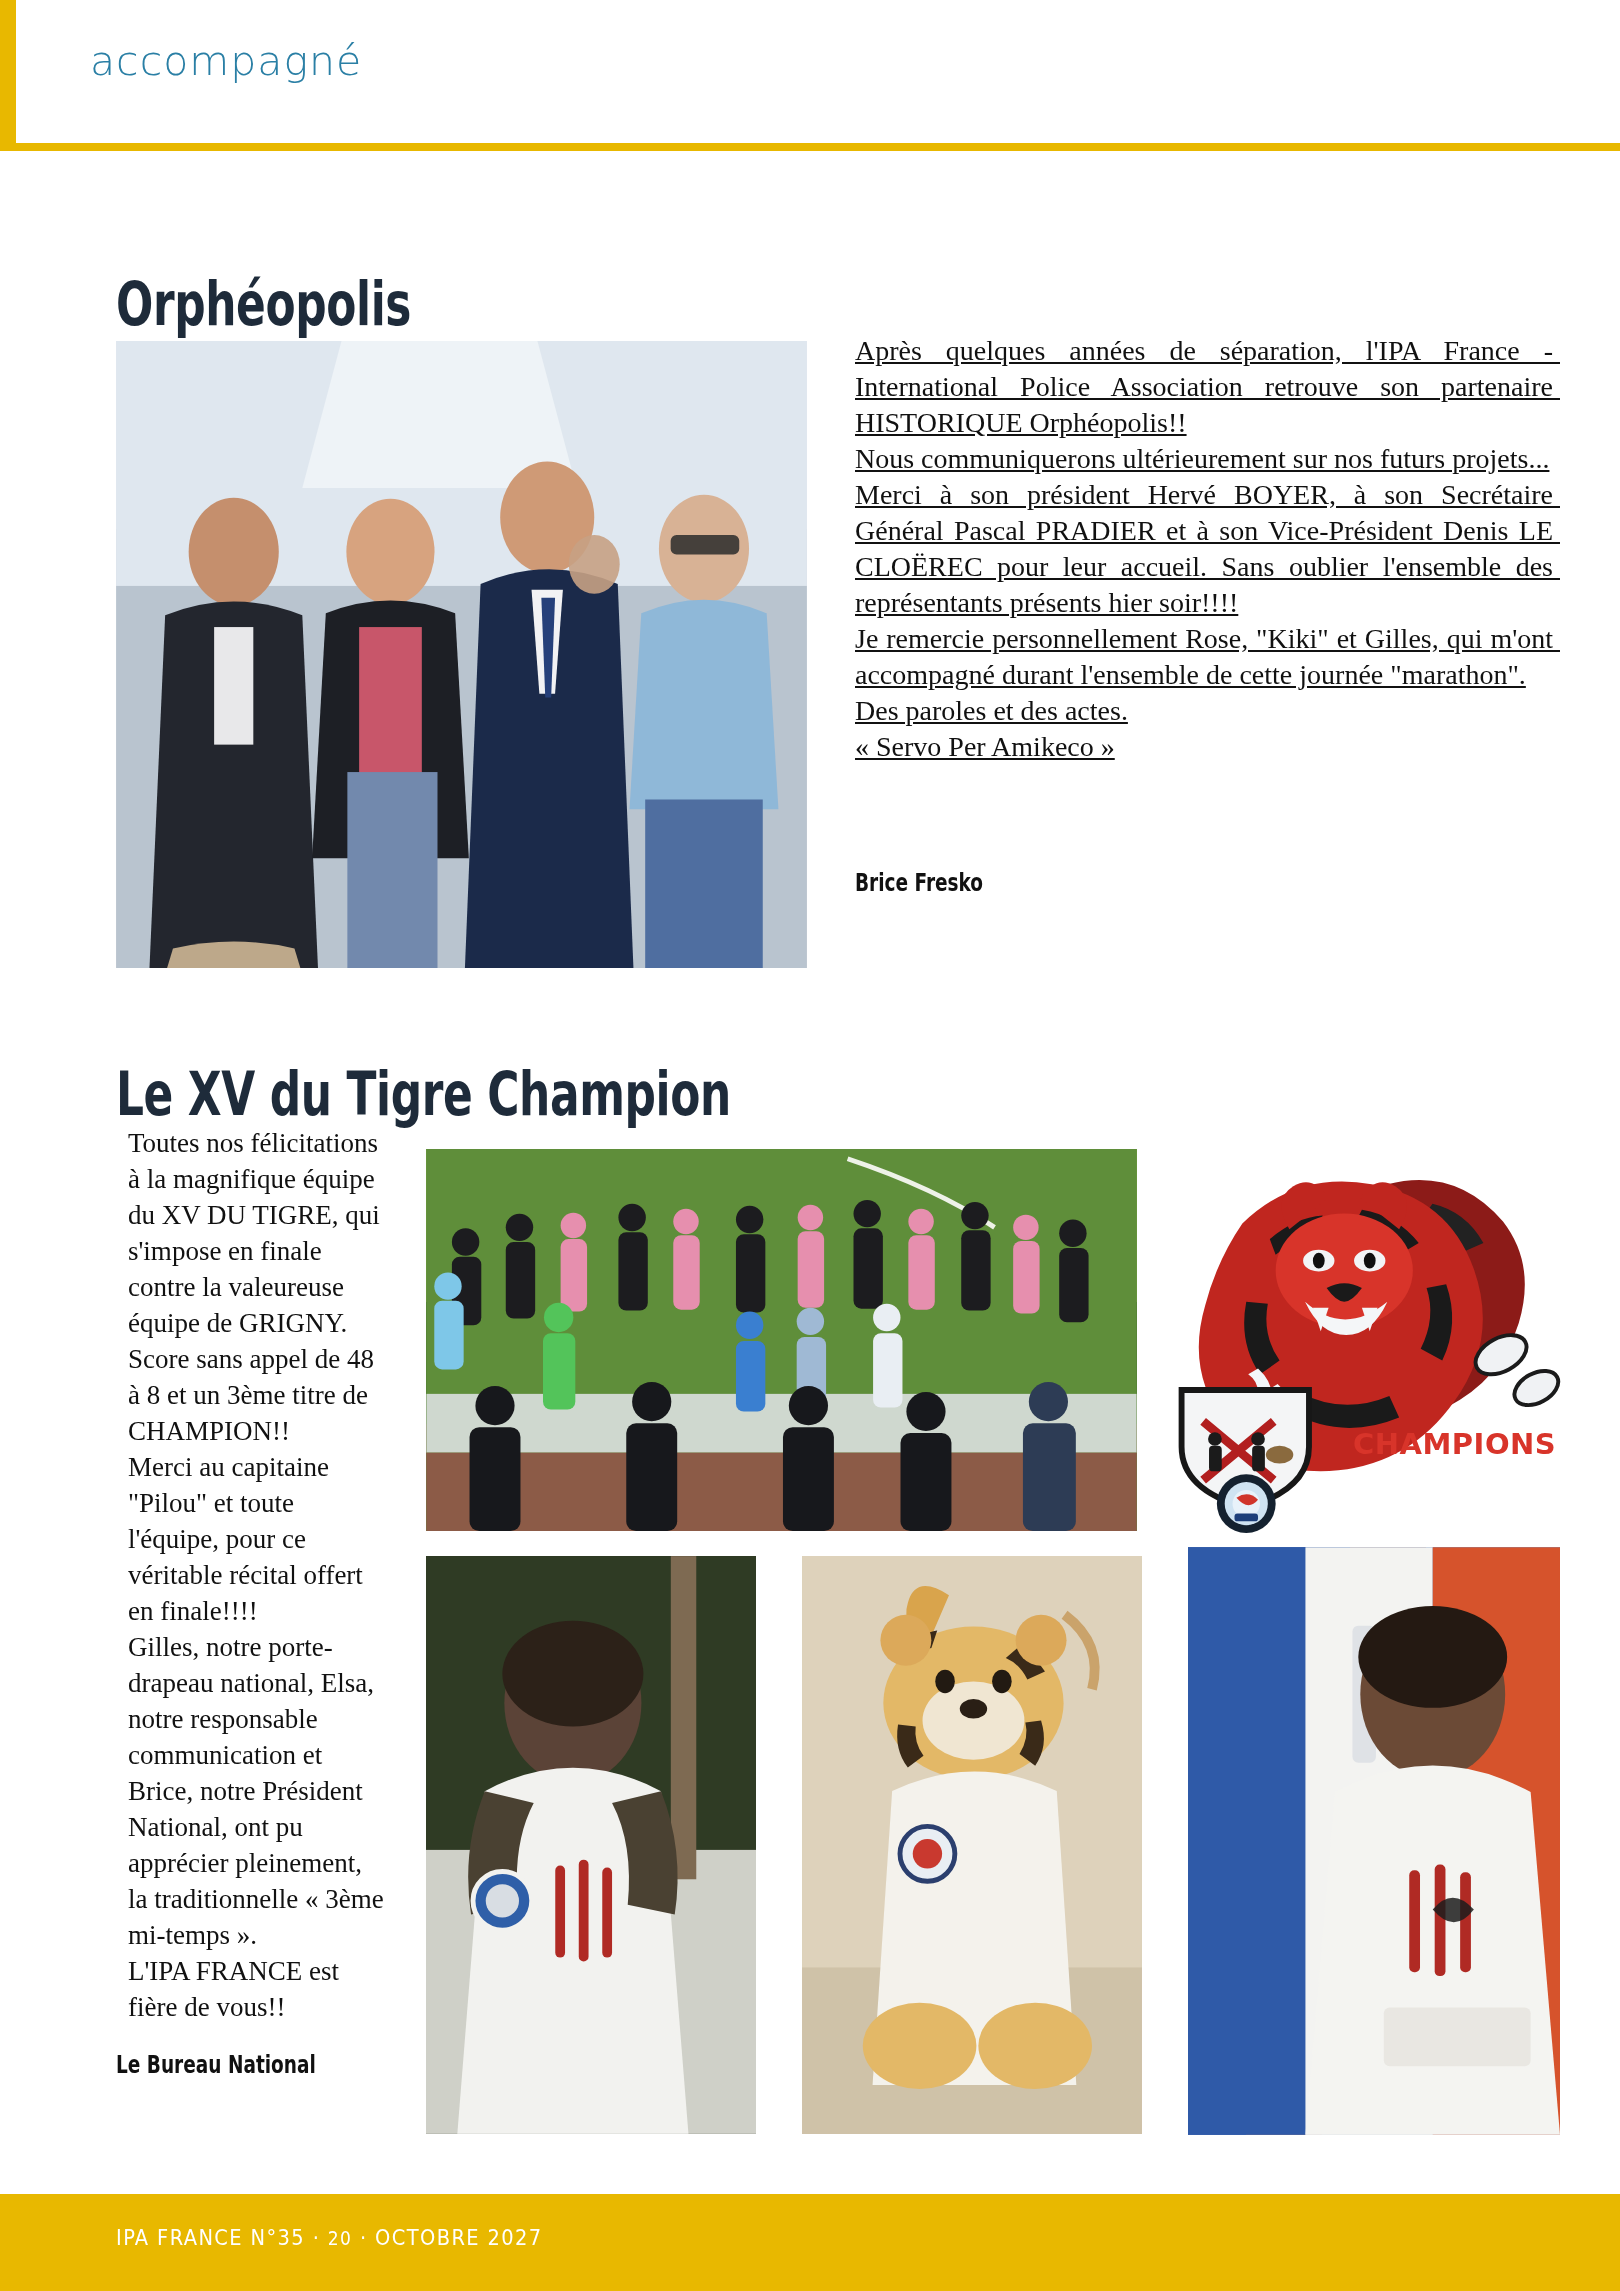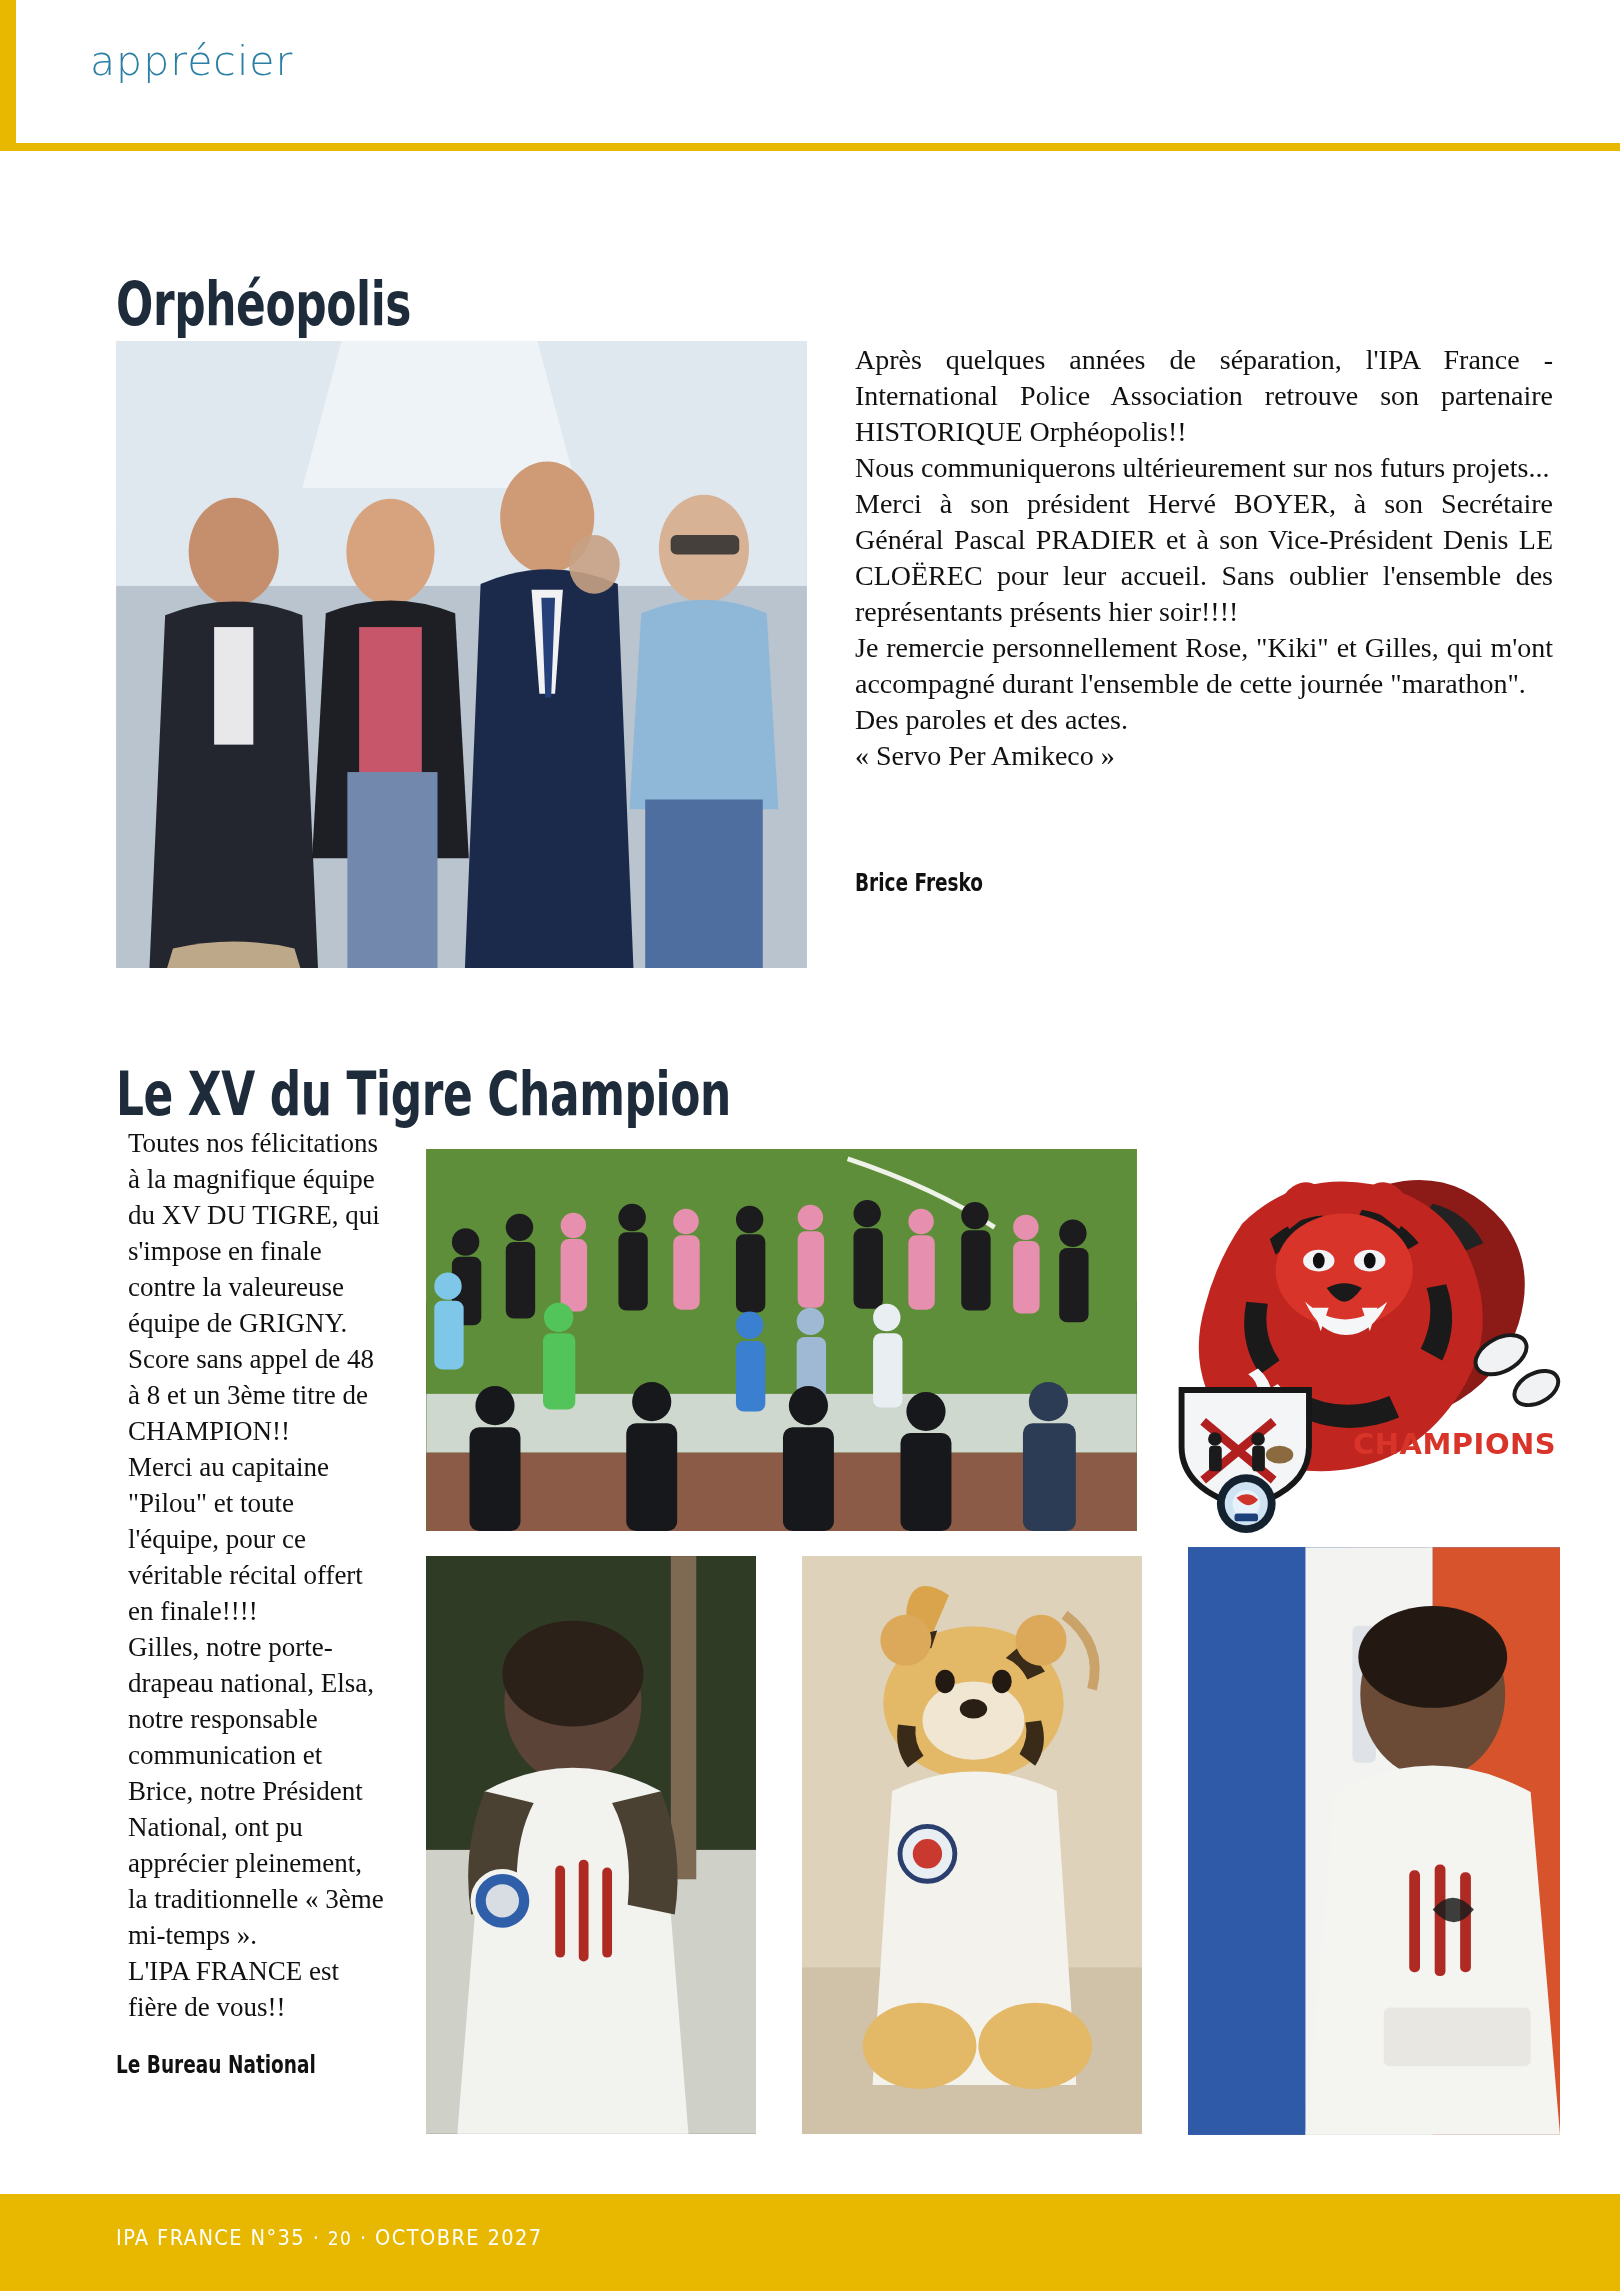--- a/index.html
+++ b/index.html
@@ -66,21 +66,21 @@
     font-family:"Liberation Serif","DejaVu Serif",serif;
     font-size:28px;
     line-height:36px;
     color:#111111;
     text-align:justify;
     text-justify:inter-word;
     hyphens:none;
     white-space:pre-wrap;
   }
   #text-orpheopolis{
-    left:855px; top:342px; width:698px;
+    left:855px; top:333px; width:698px;text-decoration:underline;
   }
 
   .byline{
     position:absolute;
     font-family:"DejaVu Sans Condensed","Liberation Sans Narrow","Liberation Sans",sans-serif;
     font-weight:700;
     font-size:24.5px;
     color:#111;
     transform:scaleX(.84);
     transform-origin:left center;
@@ -161,21 +161,21 @@
       linear-gradient(100deg,#3f63a8 0 34%, #e2874a 34% 50%, #e9e9ea 50% 100%);
   }
 </style>
 </head>
 <body>
 
 <div class="page">
 
   <div class="spine"></div>
 
-  <div class="kicker">apprécier</div>
+  <div class="kicker">accompagné</div>
 
   <div class="rule-top"></div>
 
   <h1 class="sec-title" id="title-orpheopolis">Orphéopolis</h1>
 
   <div class="photo ph-group" id="photo-orpheopolis" role="img">
     <svg viewBox="0 0 705 640" width="691" height="627" aria-hidden="true">
       <rect width="705" height="640" fill="#e9eef3"></rect>
       <rect y="0" width="705" height="300" fill="#dfe7ef"></rect>
       <polygon points="230,0 430,0 470,150 190,150" fill="#eef3f7"></polygon>

